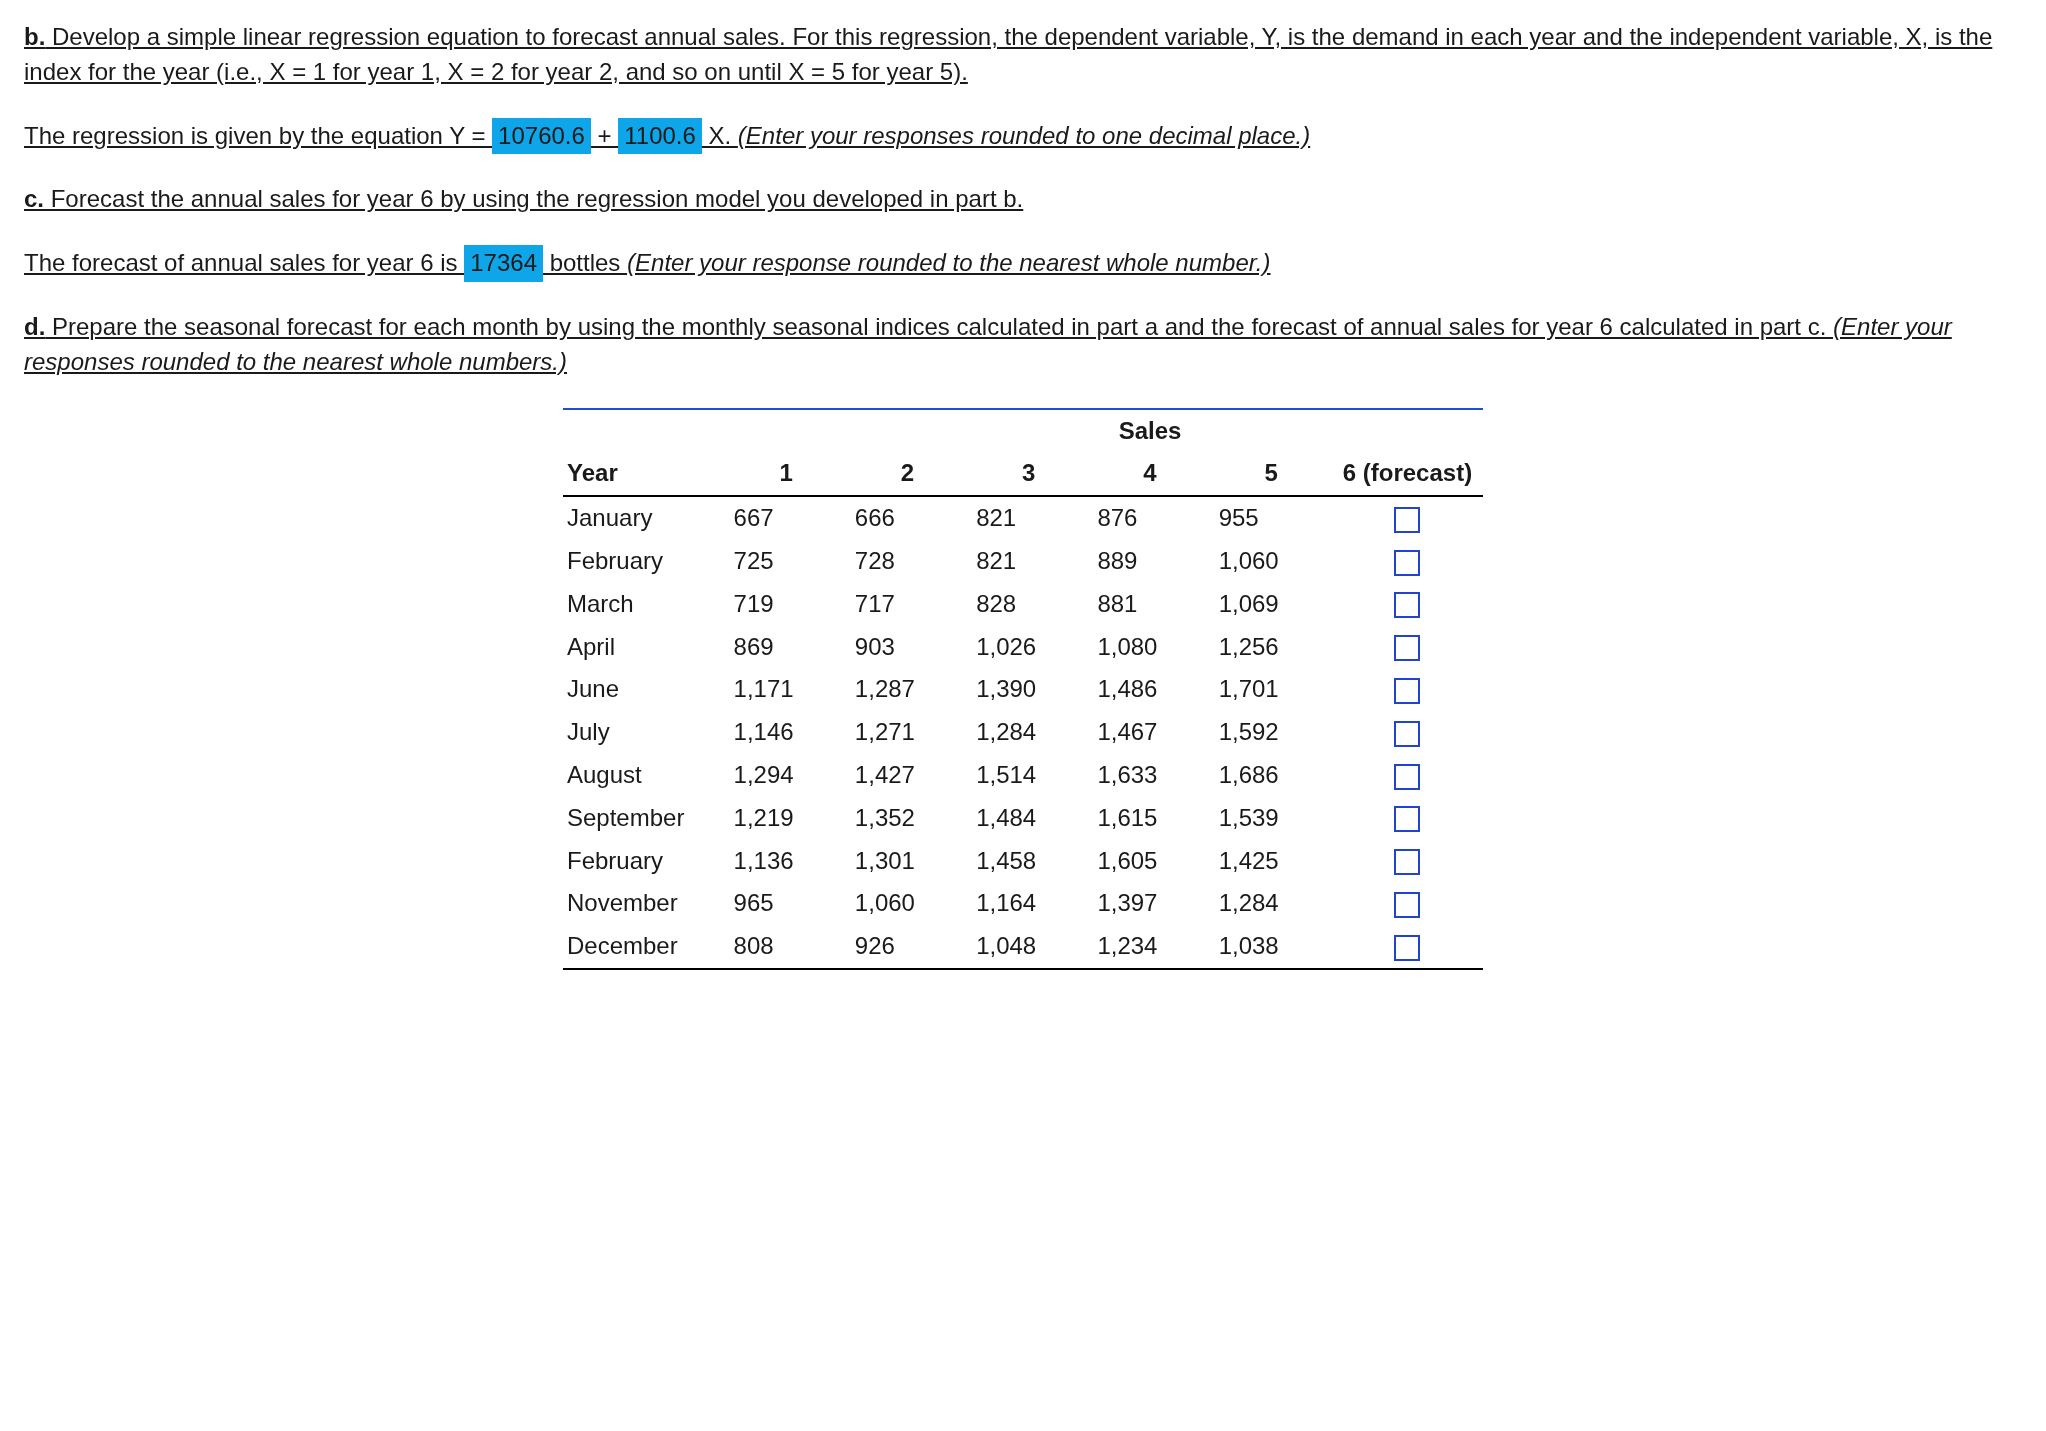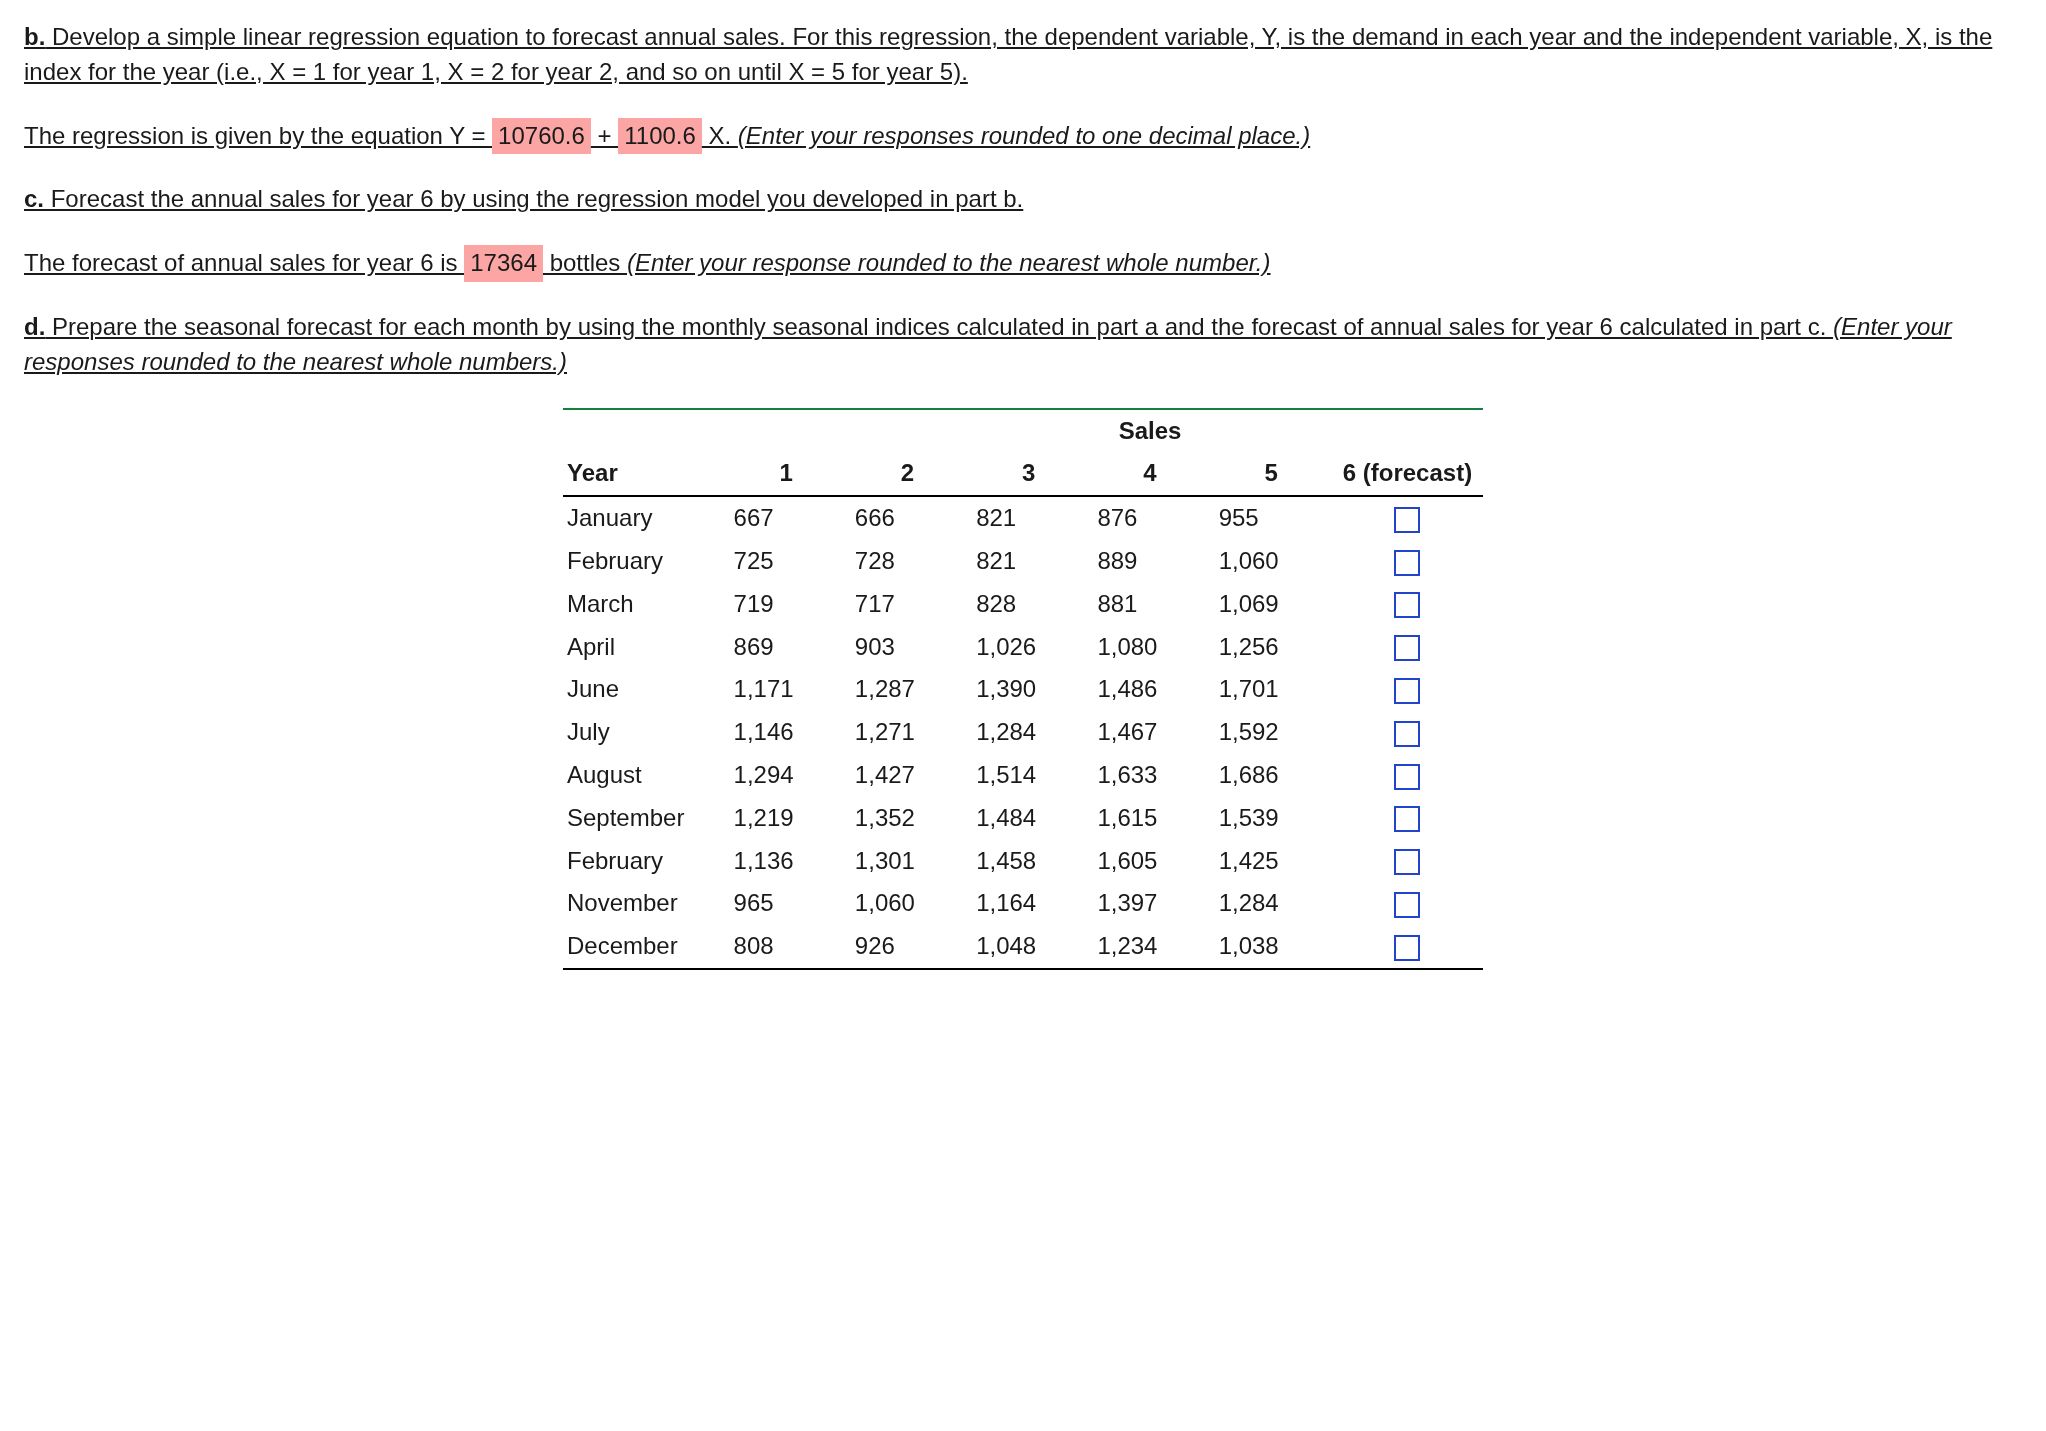--- a/index.html
+++ b/index.html
@@ -10,21 +10,21 @@
     margin: 0;
     padding: 20px 24px;
     line-height: 1.45;
     width: 2046px;
     box-sizing: border-box;
   }
   p { margin: 0 0 28px 0; text-decoration: underline; }
   .bold { font-weight: bold; }
   .italic { font-style: italic; }
   .answer-box {
-    background: #fca5a5;
+    background: #0ea5e9;
     padding: 1px 6px;
     display: inline-block;
   }
   .table-wrap {
     width: 920px;
     margin: 0 auto;
   }
   table {
     border-collapse: collapse;
     width: 100%;
@@ -32,21 +32,21 @@
   }
   th, td {
     padding: 4px 8px;
     text-align: center;
     font-weight: normal;
   }
   th { font-weight: bold; }
   .row-label { text-align: left; padding-left: 4px; width: 170px; }
   .hdr-year { text-align: left; font-weight: bold; padding-left: 4px; }
   .sales-hdr { font-weight: bold; }
-  .top-rule td, .top-rule th { border-top: 2px solid #15803d; }
+  .top-rule td, .top-rule th { border-top: 2px solid #1d4ed8; }
   .mid-rule td, .mid-rule th { border-bottom: 2px solid #000; }
   .bot-rule td { border-bottom: 2px solid #000; }
   .num { text-align: left; padding-right: 28px; margin-top: 18px; }
   .forecast-cell { text-align: center; width: 150px; }
   .blank-input {
     width: 26px;
     height: 26px;
     border: 2px solid #2244cc;
     background: #ffffff;
     display: inline-block;

